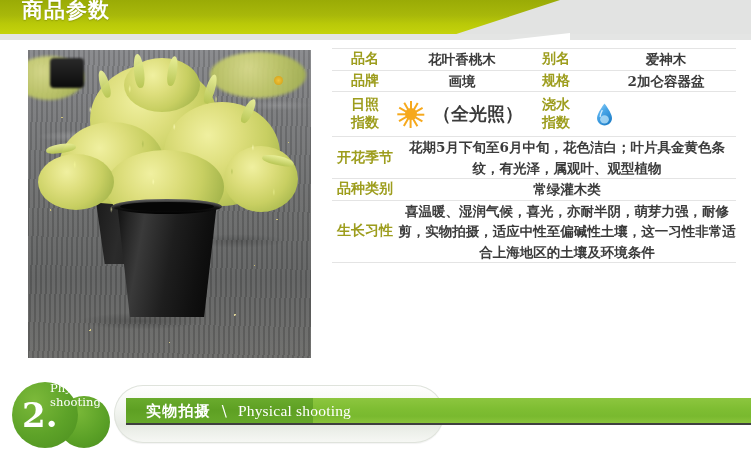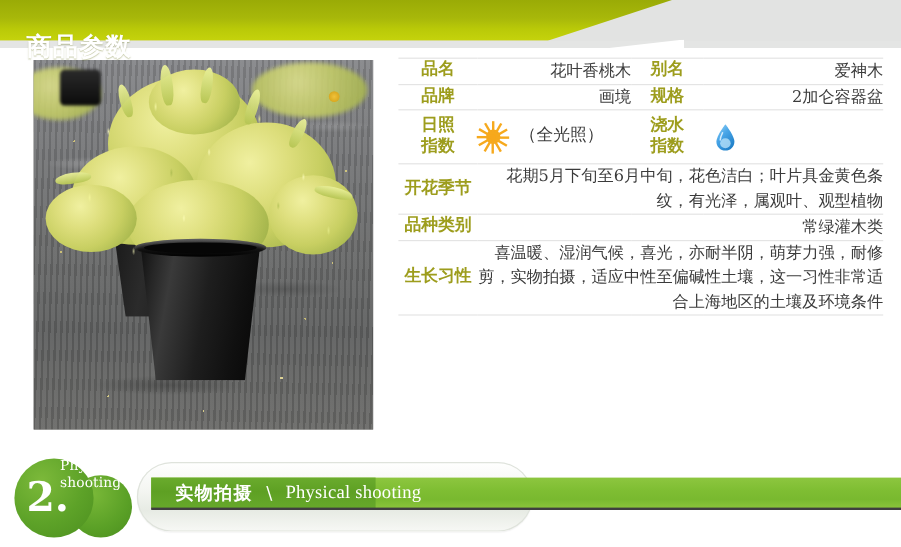--- a/index.html
+++ b/index.html
@@ -53,21 +53,21 @@
     background: #ffffff;
     -webkit-clip-path: polygon(100% 0, 100% 100%, 45% 100%);
     clip-path: polygon(100% 0, 100% 100%, 45% 100%);
   }
   .header-text-wrap {
     position: absolute;
     left: 22px;
     top: 0;
     height: 50px;
     display: flex;
-    align-items: flex-end;
+    align-items: flex-start;
     gap: 9px;
     z-index: 3;
   }
   .header-cn {
     color: #ffffff;
     font-size: 21px;
     font-weight: bold;
     letter-spacing: 1px;
     line-height: 1;
     text-shadow: 0 1px 1px rgba(90,100,0,0.35);
@@ -255,21 +255,22 @@
     padding: 7px 4px;
     white-space: pre-line;
   }
   .val {
     color: #3b3b3b;
     font-size: 13.5px;
     font-family: "DejaVu Serif", "Liberation Serif", serif;
     line-height: 1.52;
     padding: 7px 6px 7px 12px;
     border-left: 1px solid #e4e4e4;
-    text-align: right;
+    text-align: center;
+    font-weight: bold;
   }
   .val.narrow { padding-left: 10px; }
   .col-lbl1 { width: 66px; }
   .col-val1 { width: 128px; }
   .col-lbl2 { width: 60px; }
   .col-val2 { width: 150px; }
   .row-sun td { height: 44px; }
 
   .sun-cell {
     display: flex;
@@ -295,21 +296,21 @@
     top: 50%;
     width: 1.6px;
     height: 11px;
     margin-left: -0.8px;
     margin-top: -5.5px;
     background: #f6a91d;
     transform-origin: 50% 50%;
   }
   .sun-label {
     color: #3b3b3b;
-    font-size: 14px;
+    font-size: 18px;
     font-family: "DejaVu Sans", "Liberation Sans", sans-serif;
   }
   .drop-icon {
     position: relative;
     width: 17px;
     height: 23px;
   }
   .drop-icon svg { display: block; }
 
   

